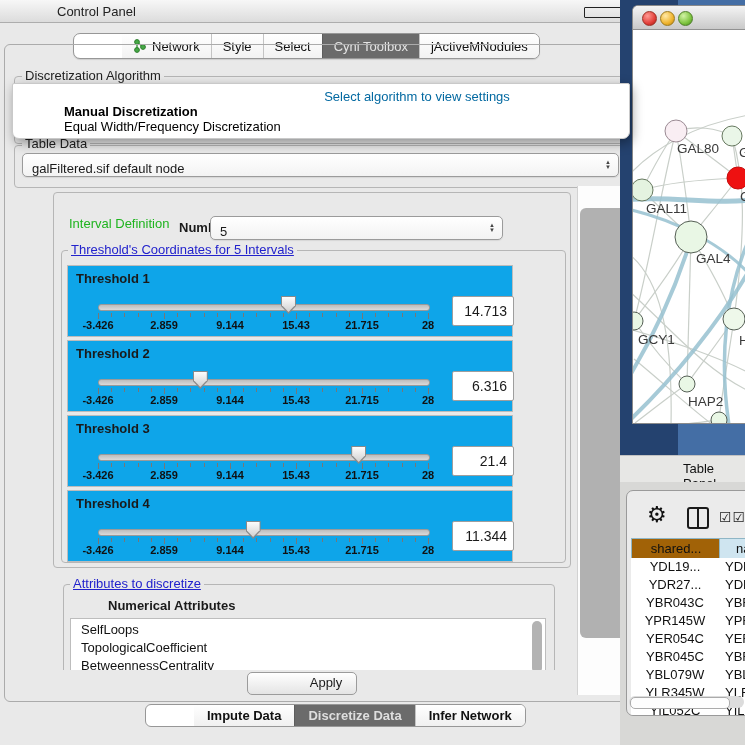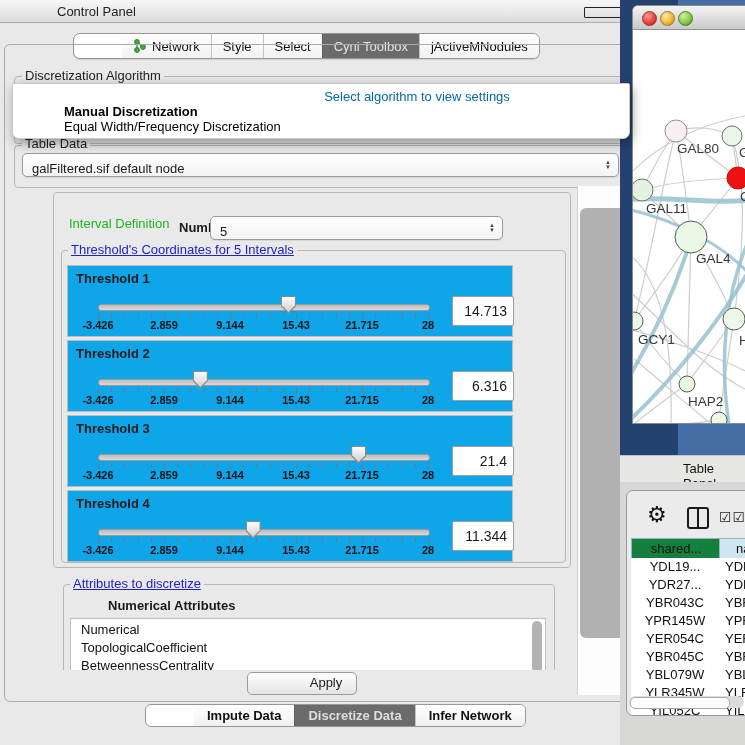--- a/index.html
+++ b/index.html
@@ -99,21 +99,21 @@
   #tp-title{left:635px;top:461px;color:#111;}
   #tp-bg{left:620px;top:482px;width:125px;height:263px;background:#d8d8d6;}
   #tp-box{left:626px;top:490px;width:130px;height:224px;background:#ebebeb;border:1px solid #9a9a9a;
     border-radius:7px;overflow:hidden;}
   #tp-gear{position:absolute;left:20px;top:11px;font-size:22px;color:#111;}
   #tp-colicon{position:absolute;left:60px;top:16px;width:18px;height:18px;border:2px solid #1a1a1a;border-radius:3px;}
   #tp-colicon::after{content:"";position:absolute;left:8px;top:0;width:2px;height:100%;background:#1a1a1a;}
   #tp-checks{position:absolute;left:92px;top:18px;font-size:14px;letter-spacing:1px;color:#222;}
   #tp-table{position:absolute;left:4px;top:47px;width:170px;}
   .th{position:absolute;top:0;height:20px;line-height:20px;border:1px solid #8fb6c6;font-size:13px;color:#111;}
-  #th1{left:0;width:88px;background:#15803d;text-align:center;}
+  #th1{left:0;width:88px;background:#a16207;text-align:center;}
   #th2{left:88px;width:82px;background:#cfe5f0;padding-left:16px;}
   .trow{position:absolute;left:0;width:170px;height:18px;line-height:18px;background:#fff;}
   .tc1{position:absolute;left:0;width:88px;text-align:center;color:#111;}
   .tc2{position:absolute;left:94px;color:#111;}
   #tp-hscroll{position:absolute;left:2px;top:205px;width:115px;height:12px;background:#dcdcdc;border-radius:6px;}
   #tp-hthumb{position:absolute;left:1px;top:1px;width:98px;height:10px;background:#fdfdfd;border:1px solid #ababab;border-radius:5px;}
 </style>
 </head>
 <body>
 
@@ -347,21 +347,21 @@
           </div>
           <div class="tval">11.344</div>
         </div>
       </div>
 
     <div class="abs group" id="attr-group"></div>
     <div class="abs gtitle blue" id="attr-title">Attributes to discretize</div>
     <div class="abs" id="attr-sub">Numerical Attributes</div>
     <div class="abs" id="attr-list">
       <div id="attr-scroll"></div>
-    <div class="attr-item" style="top: 3px;">Numerical</div>
+    <div class="attr-item" style="top: 3px;">SelfLoops</div>
         <div class="attr-item" style="top: 21px;">TopologicalCoefficient</div>
         <div class="attr-item" style="top: 39px;">BetweennessCentrality</div>
       </div>
   </div>
 
   <div class="abs" id="popup">
     <div class="abs" id="popup-placeholder">Select algorithm to view settings</div>
     <div class="abs popup-item" style="top:20px;font-weight:bold;">Manual Discretization</div>
     <div class="abs popup-item" style="top:35px;">Equal Width/Frequency Discretization</div>
   </div>

